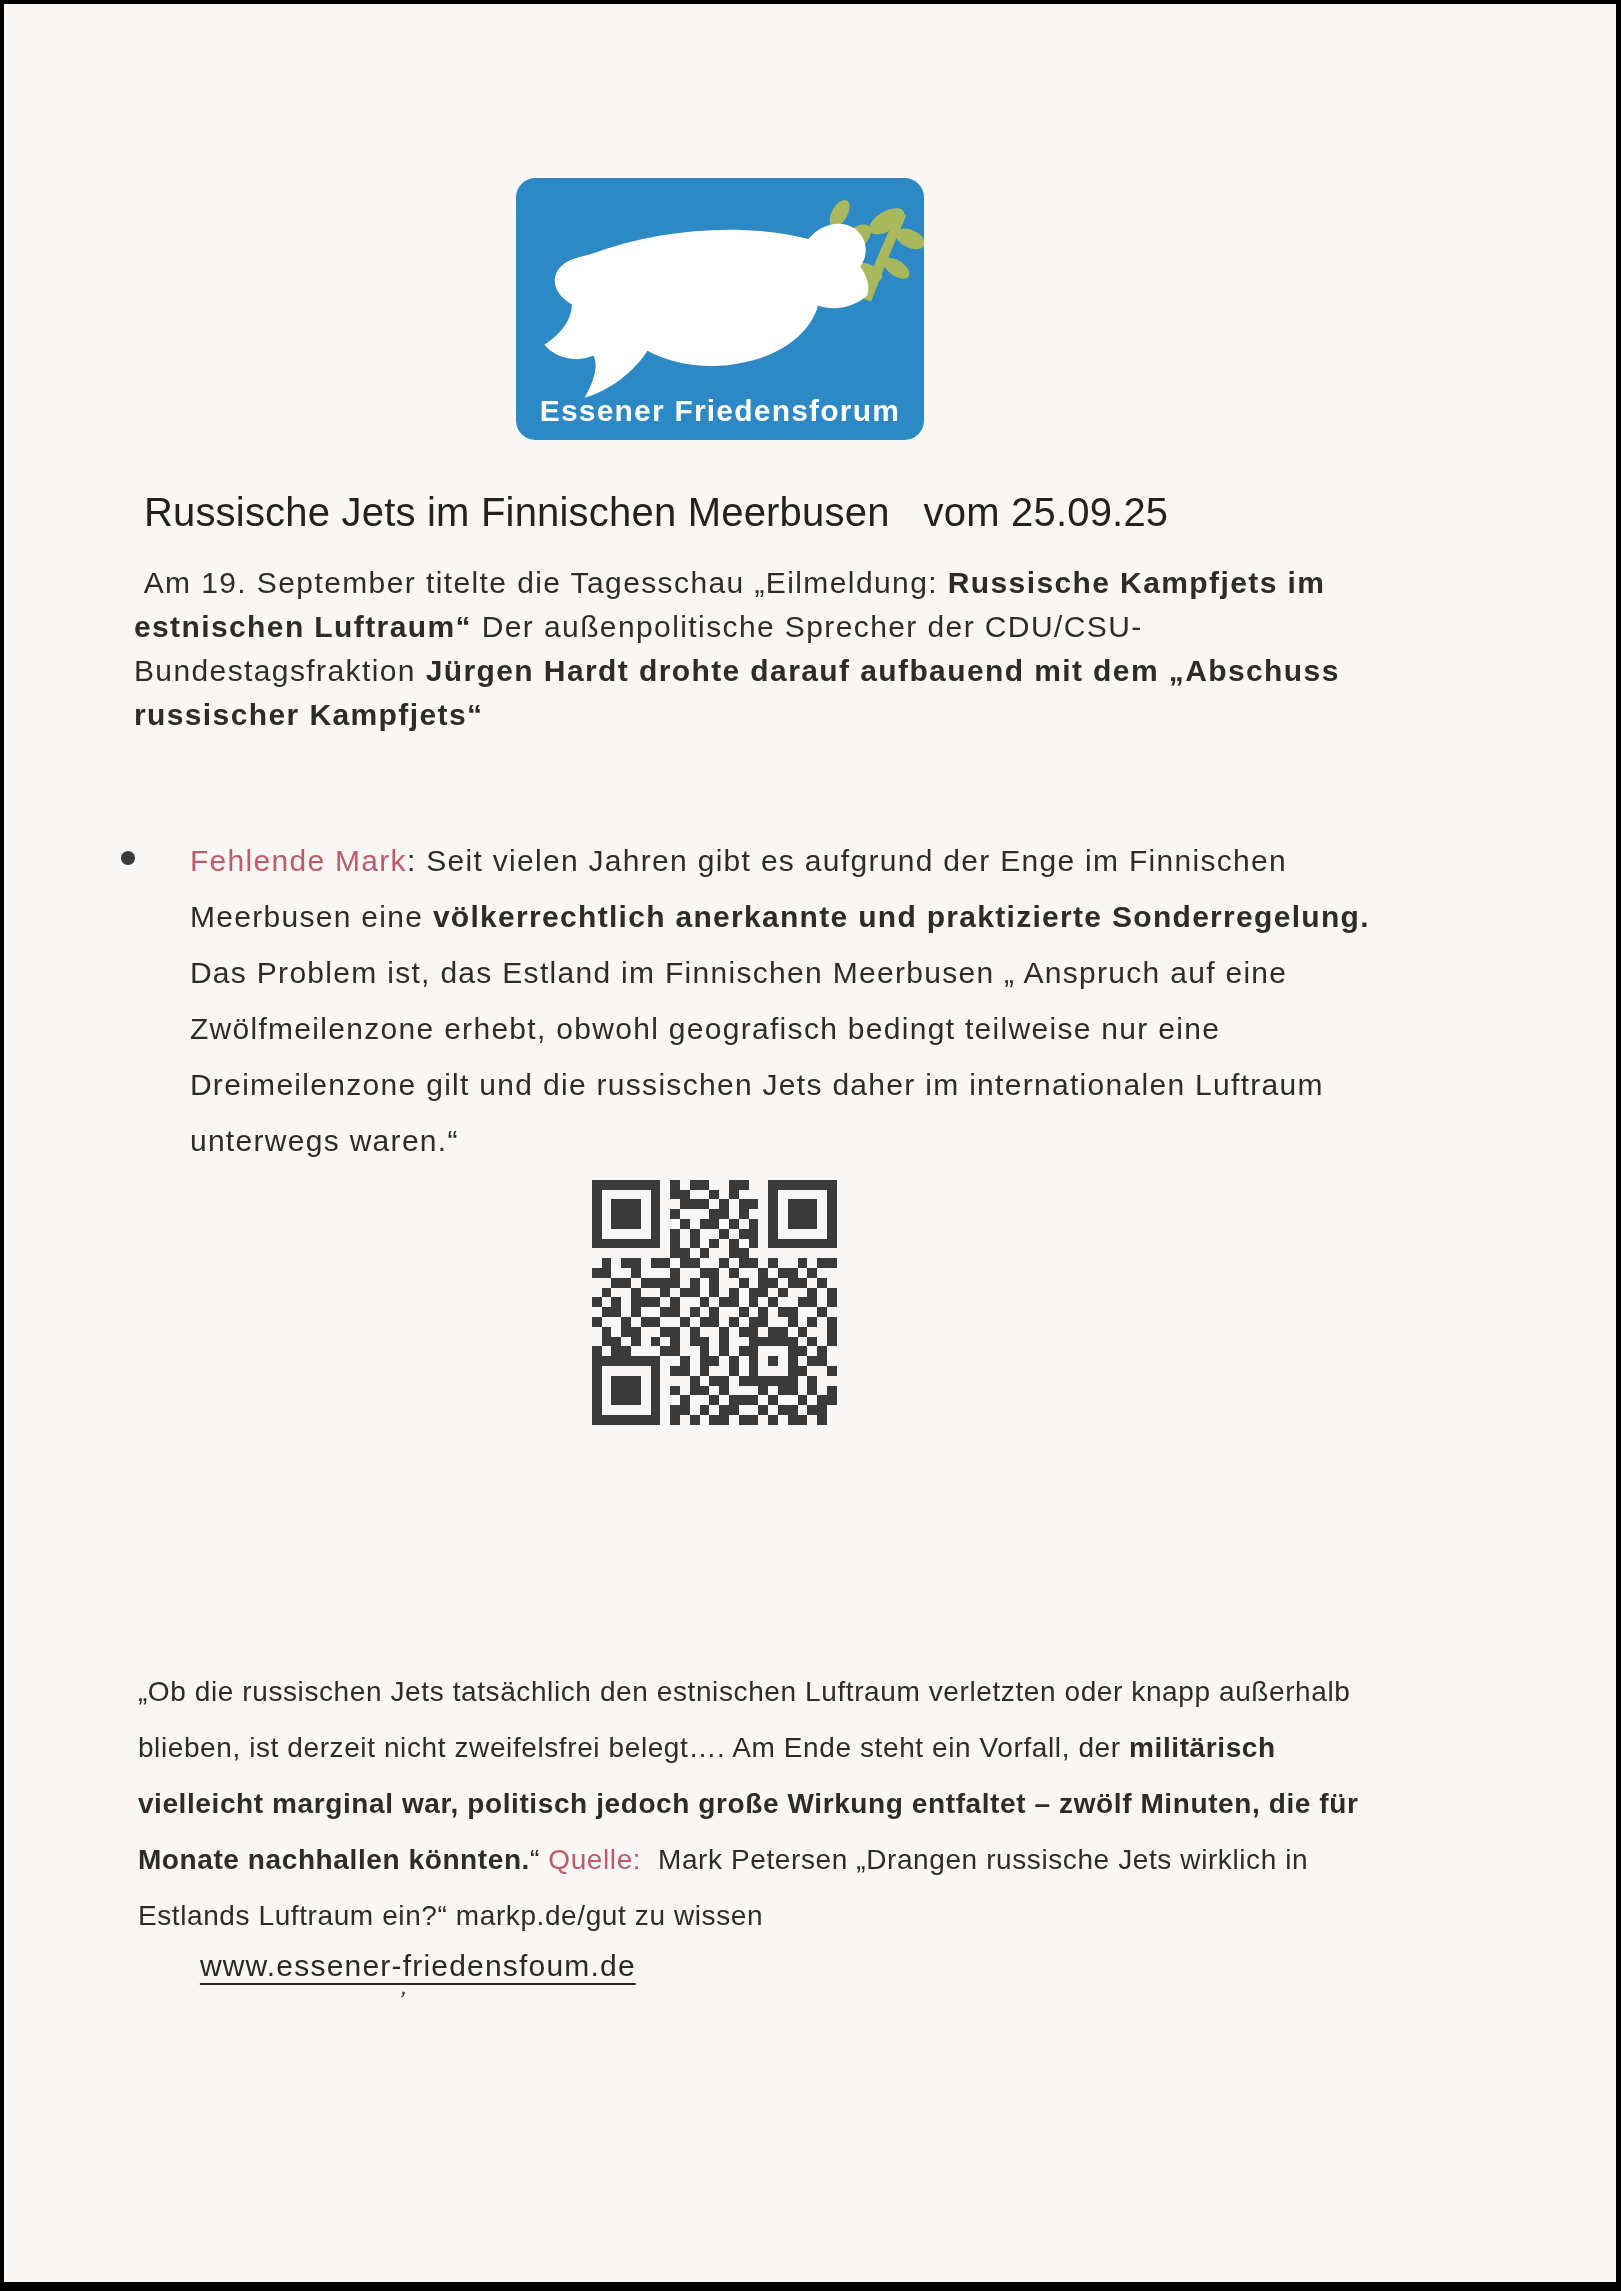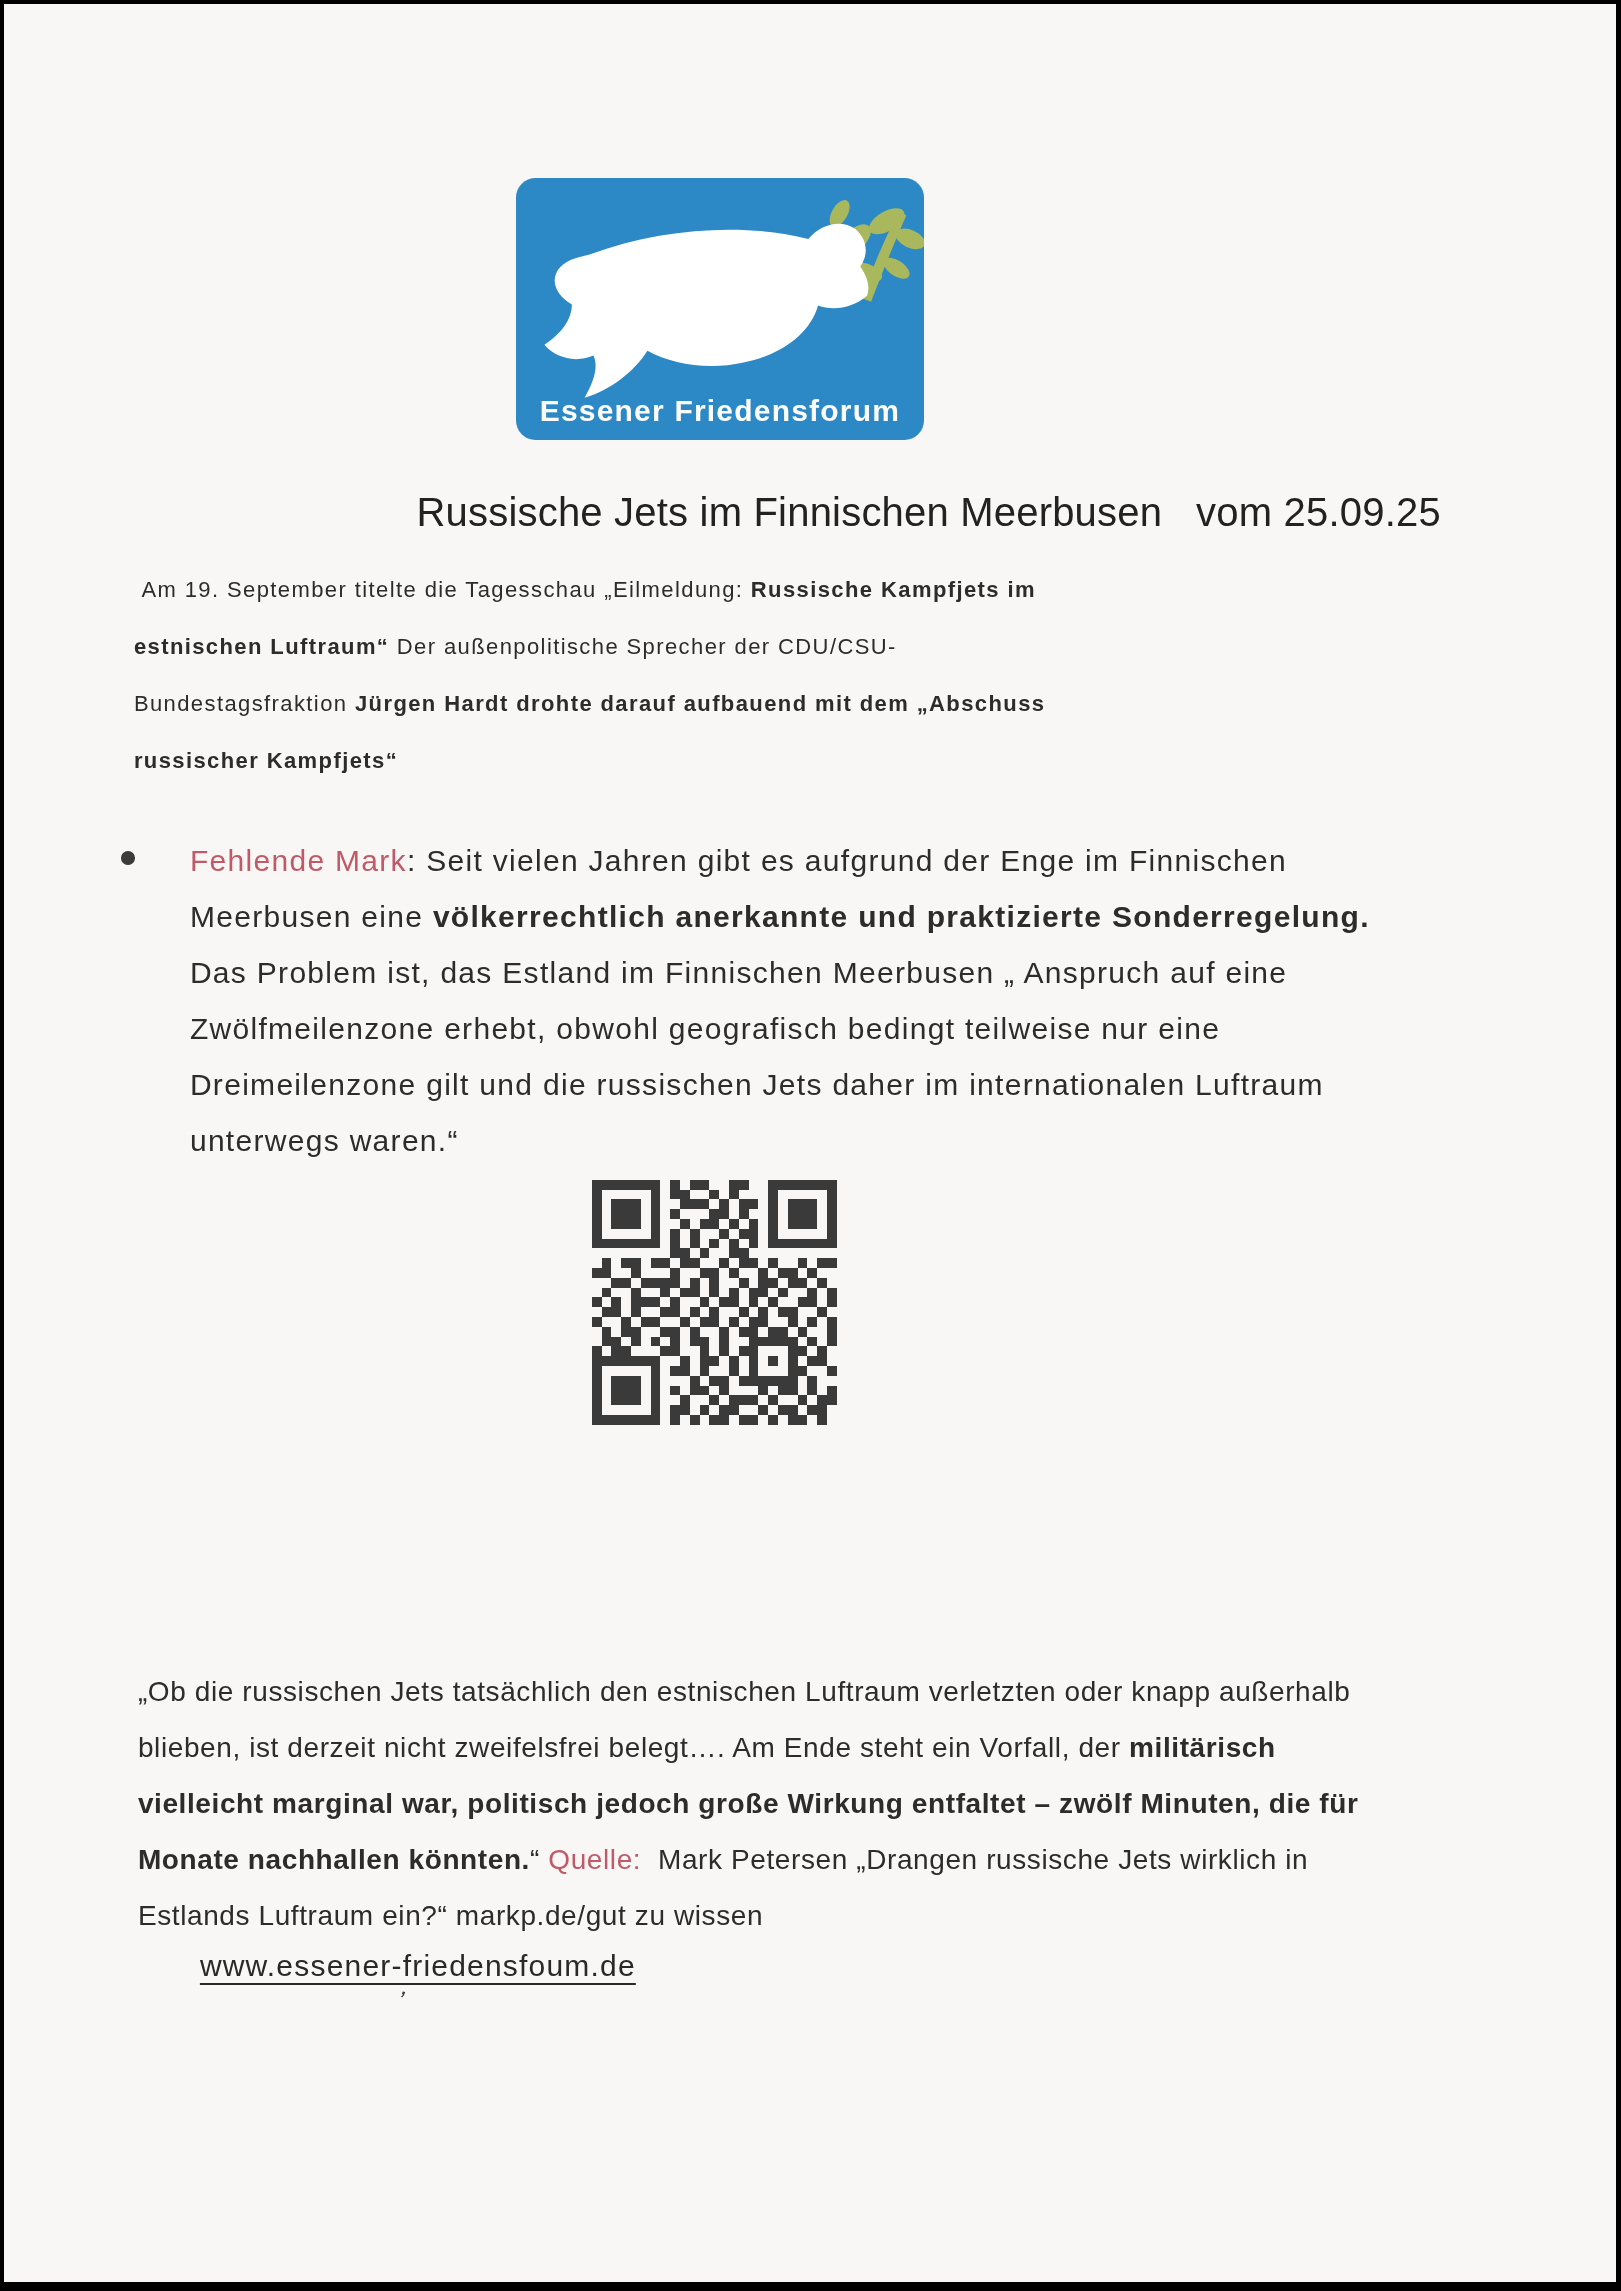--- a/index.html
+++ b/index.html
@@ -24,25 +24,25 @@
   }
   .logo svg{position:absolute;left:0;top:0;width:100%;height:100%}
   .logo-label{
     position:absolute;left:0;right:0;bottom:11.8px;text-align:center;
     color:#fdfdfb;font-weight:700;font-size:30px;letter-spacing:1.2px;
     white-space:pre;
   }
   
   .pre{white-space:pre-wrap}
   .title{
-    position:absolute;left:163px;top:486px;width:1274px;text-align:right;
+    position:absolute;left:140px;top:486px;width:1274px;text-align:left;
     font-size:40px;color:#242220;letter-spacing:0.2px;
   }
   .para{position:absolute}
-  .intro{left:130px;top:557px;width:1431px;font-size:22px;line-height:57px;letter-spacing:1.4px}
+  .intro{left:130px;top:557px;width:1431px;font-size:30px;line-height:44px;letter-spacing:1.4px}
   .bullet-marker{
     position:absolute;left:117px;top:847px;width:13.7px;height:13.7px;border-radius:50%;
     background:#3b3b3b;
   }
   .bullet{left:186px;top:829px;width:1426px;font-size:30px;line-height:56px;letter-spacing:1.3px}
   .attribution{left:137px;top:1478px;width:1451px;font-size:28px;line-height:54px;letter-spacing:0.8px;color:#33302e}
   .quote{left:134px;top:1660px;width:1468px;font-size:28px;line-height:56px;letter-spacing:0.6px}
   .b{font-weight:700}
   .red{color:var(--accent-red)}
   

